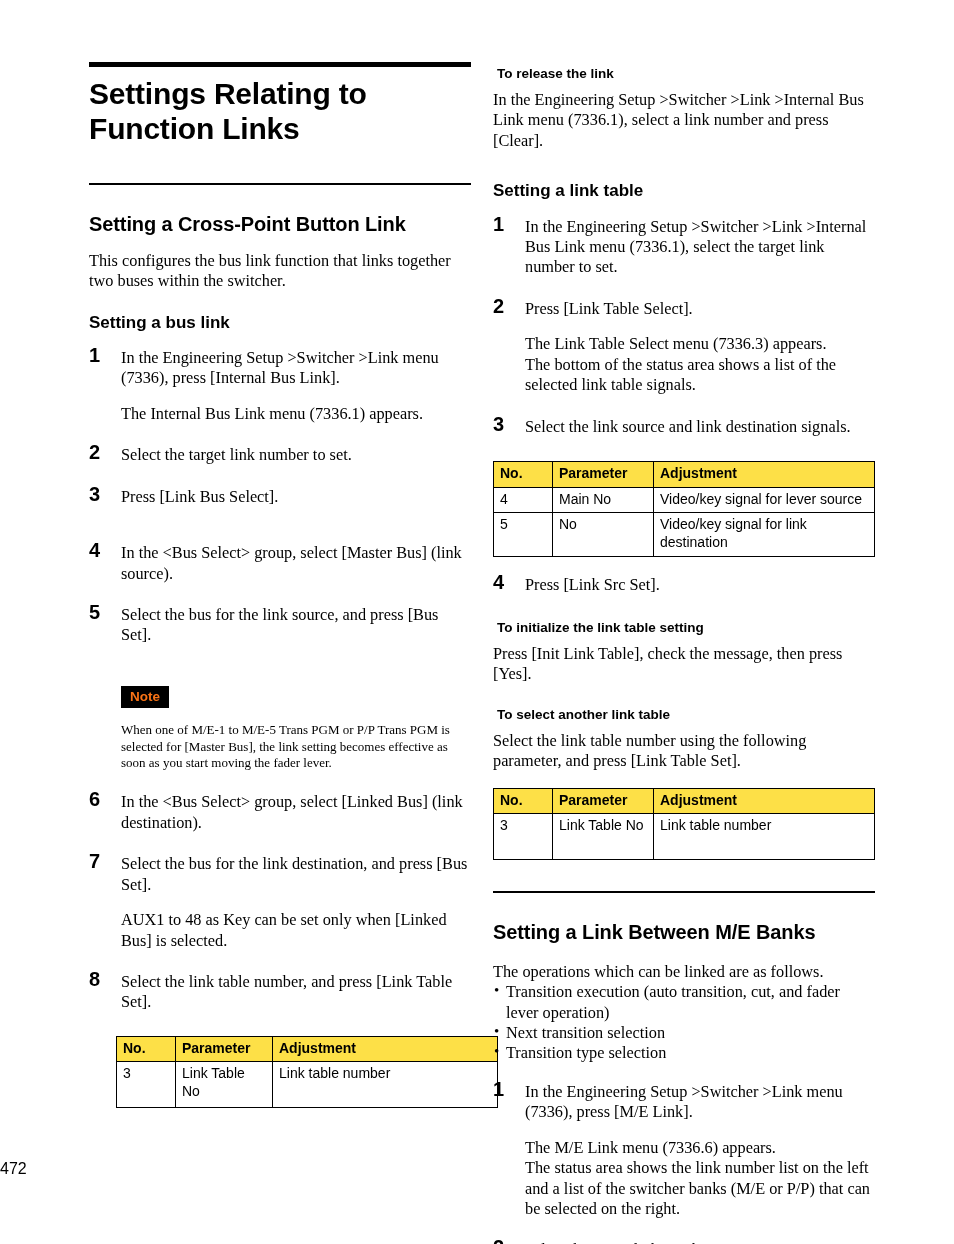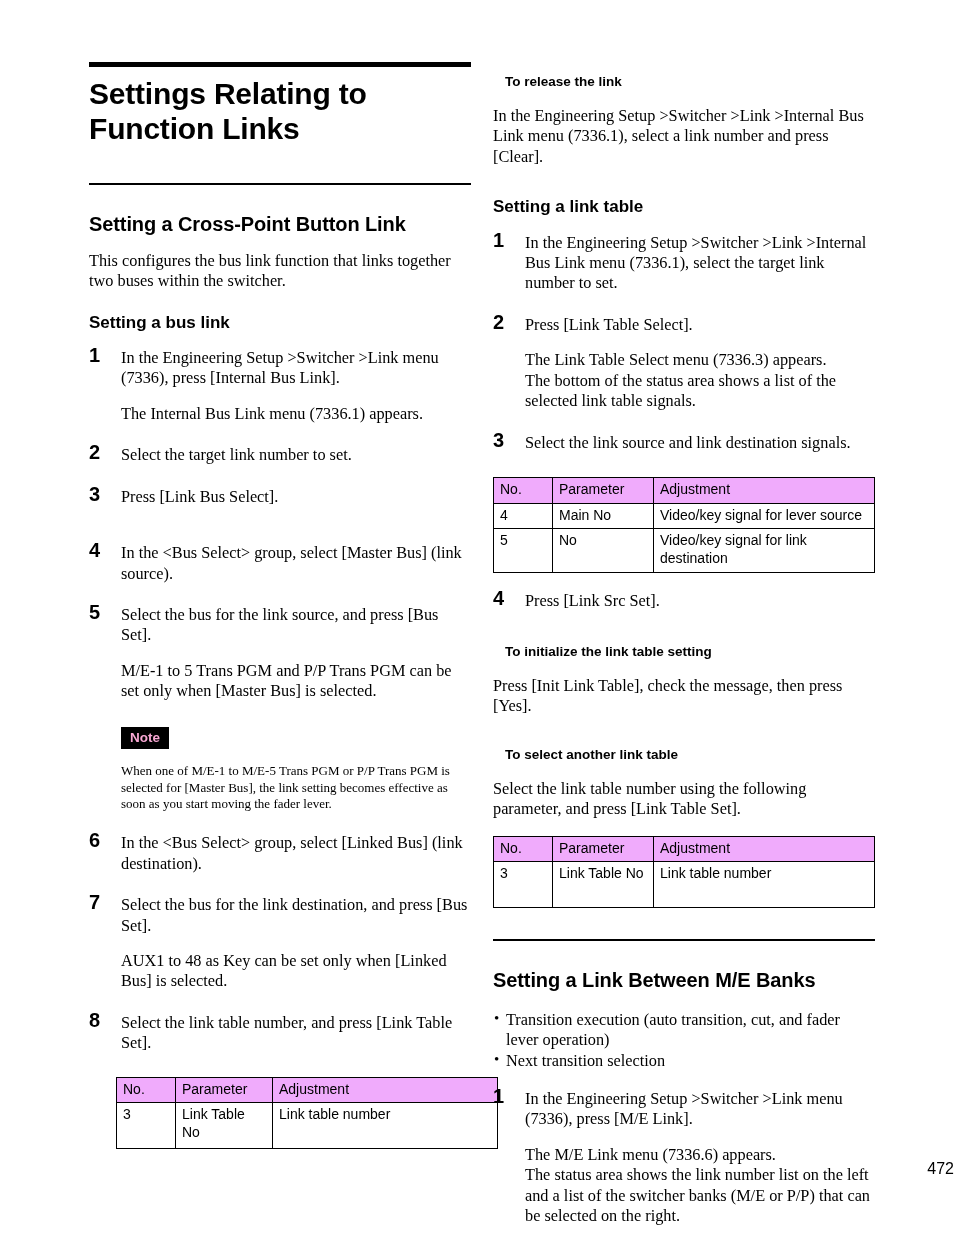--- a/index.html
+++ b/index.html
@@ -60,21 +60,21 @@
     font-weight: bold;
     font-size: 17px;
     line-height: 1.2;
     margin: 0;
   }
   .h4 {
     font-family: "Liberation Sans", sans-serif;
     font-weight: bold;
     font-size: 13.5px;
     line-height: 1.25;
-    margin: 12px;
+    margin: 4px;
   }
 
   
   .p {
     font-size: 16.3px;
     line-height: 1.255;
     margin: 0;
     text-align: left;
   }
   .spacer-s { height: 9px; }
@@ -105,21 +105,21 @@
     padding-left: 32px;
     font-size: 16.3px;
     line-height: 1.255;
   }
 
   
   .note-wrap { padding-left: 32px; }
   .note-badge {
     display: inline-block;
     background: #000;
-    color: #f9a8d4;
+    color: #f97316;
     font-family: "Liberation Sans", sans-serif;
     font-weight: bold;
     font-size: 13.5px;
     line-height: 1;
     padding: 4px 9px 5px 9px;
   }
   .note-text {
     padding-left: 32px;
     font-size: 13px;
     line-height: 1.255;
@@ -151,42 +151,42 @@
     table-layout: fixed;
   }
   table.spec th, table.spec td {
     border: 1.1px solid #000;
     text-align: left;
     vertical-align: top;
     padding: 3px 6px 4px 6px;
     line-height: 1.26;
   }
   table.spec th {
-    background: #f0abfc;
-    font-weight: normal;
+    background: #fde047;
+    font-weight: bold;
   }
   table.spec td { background: #ffffff; }
 
   .tbl-left  { width: 358px; margin-left: 27px; }
   .tbl-right { width: 386px; margin-left: 0px; }
 
   .c-no-l    { width: 46px; }
   .c-param-l { width: 84px; }
   .c-no-r    { width: 46px; }
   .c-param-r { width: 88px; }
 
   .row-tall td { height: 38px; }
 
   
   .page-number {
     position: absolute;
     left: 0;
     right: 0;
     top: 1160px;
-    text-align: right;
+    text-align: left;
     font-family: "Liberation Sans", sans-serif;
     font-size: 16px;
     font-weight: normal;
   }
 </style>
 </head>
 <body>
 
 <div class="page">
 
@@ -240,21 +240,20 @@
       <span class="step-body">In the &lt;Bus Select&gt; group, select [Master Bus] (link source).</span>
     </div>
 
     <div class="spacer-l"></div>
 
     <div class="step">
       <span class="step-num">5</span>
       <span class="step-body">Select the bus for the link source, and press [Bus Set].</span>
     </div>
     <div class="spacer-m"></div>
-    <div class="step-cont">M/E-1 to 5 Trans PGM and P/P Trans PGM can be set only when [Master Bus] is selected.</div>
 
     <div class="spacer-l"></div>
     <div style="height:4px;"></div>
 
     <div class="note-wrap">
       <span class="note-badge">Note</span>
     </div>
     <div class="note-text">When one of M/E-1 to M/E-5 Trans PGM or P/P Trans PGM is selected for [Master Bus], the link setting becomes effective as soon as you start moving the fader lever.</div>
 
     <div class="spacer-l"></div>
@@ -406,24 +405,26 @@
     <div class="spacer-xl"></div>
     <div style="height:3px;"></div>
 
     <div class="rule-thin"></div>
     <div style="height:7px;"></div>
     <h2 class="h2">Setting a Link Between M/E Banks</h2>
 
     <div class="spacer-m"></div>
     <div style="height:3px;"></div>
 
+    <p class="p">The operations which can be linked are as follows.</p>
 
     <ul class="bullets">
       <li>Transition execution (auto transition, cut, and fader lever operation)</li>
       <li>Next transition selection</li>
+      <li>Transition type selection</li>
     </ul>
 
     <div class="spacer-m"></div>
     <div style="height:3px;"></div>
 
     <div class="step">
       <span class="step-num">1</span>
       <span class="step-body">In the Engineering Setup &gt;Switcher &gt;Link menu (7336), press [M/E Link].</span>
     </div>
     <div class="spacer-m"></div>

